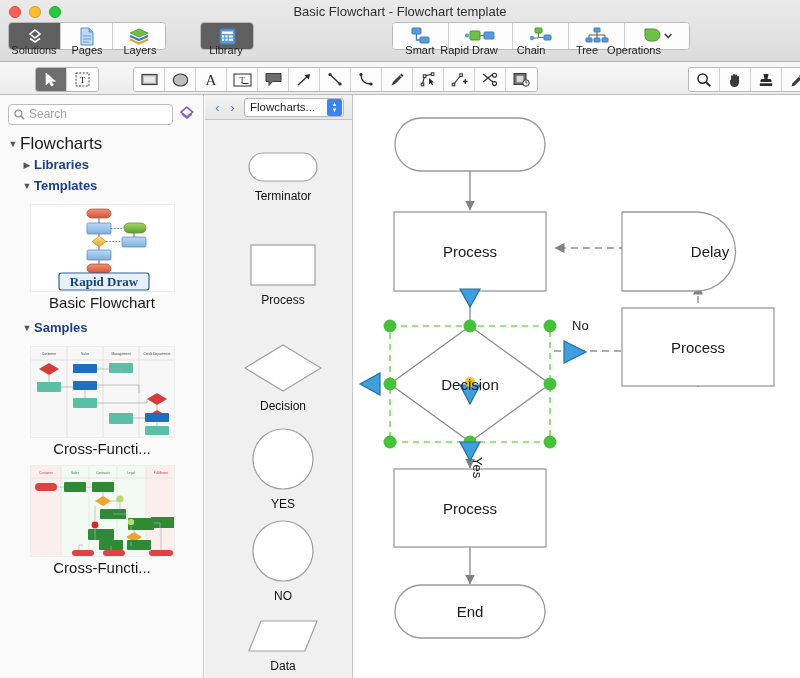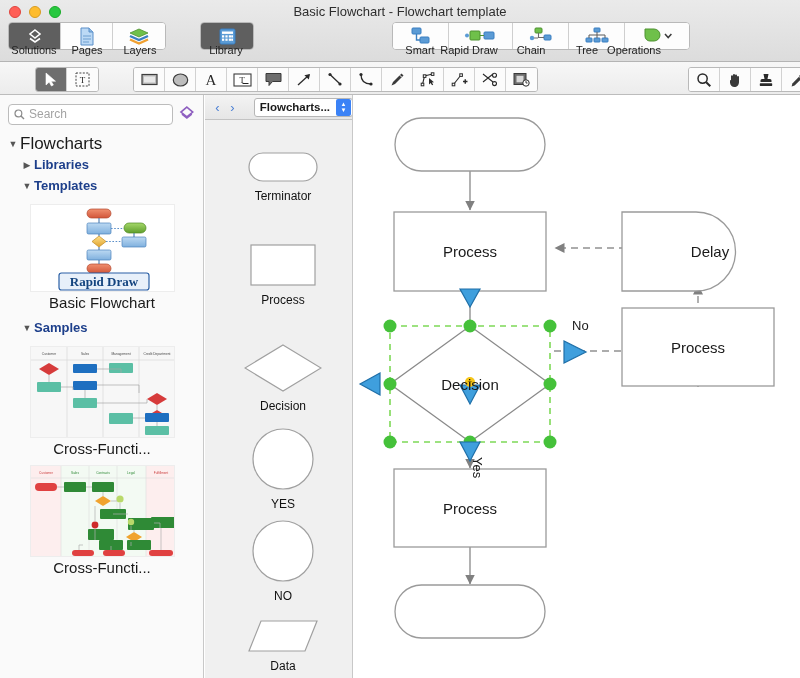--- a/index.html
+++ b/index.html
@@ -108,23 +108,23 @@
     position: absolute; left: 205px; top: 95px; width: 148px; height: 583px;
     background: #f0f0f0; border-right: 1px solid #c8c8c8; overflow: hidden;
   }
   .sp-header {
     position: absolute; left: 0; top: 0; width: 148px; height: 25px;
     background: linear-gradient(to bottom,#f3f3f3,#e6e6e6);
     border-bottom: 1px solid #c3c3c3; display: flex; align-items: center; padding-left: 5px;
   }
   .navarrow { font-size: 13px; color: #4a7fd4; width: 15px; text-align: center; cursor: default; }
   .spcombo {
-    margin-left: 14px; width: 100px; height: 19px; border: 1px solid #b6b6b6;
+    margin-left: 4px; width: 100px; height: 19px; border: 1px solid #b6b6b6;
     border-radius: 3px; background: #fff; display: flex; align-items: center;
-    justify-content: space-between; padding-left: 5px; overflow: hidden; font-weight: bold;
+    justify-content: space-between; padding-left: 5px; overflow: hidden;
   }
   .spcombo-lbl { font-size: 11.5px; color: #1a1a1a; white-space: nowrap; }
   .spcombo-btn {
     width: 15px; height: 17px; background: #3b82f6; border-radius: 2px;
     display: flex; flex-direction: column; align-items: center; justify-content: center;
     color: #fff; font-size: 7px; line-height: 6px; margin-right: 1px;
   }
   .sp-body { position: absolute; left: 0; top: 25px; width: 148px; height: 558px; }
   .sp-item { position: absolute; width: 148px; display: flex; flex-direction: column; align-items: center; padding-left: 8px; }
   .sp-name { font-size: 12px; color: #111; margin-top: 7px; }
@@ -683,18 +683,19 @@
       <circle cx="116" cy="287" r="5" fill="#f5c518"></circle>
       <text x="116" y="290.5" font-size="7" font-family="Liberation Sans, sans-serif" text-anchor="middle" fill="#6a4a00">T</text>
     </svg>
 
     
     <div class="node-label" style="left:40px;  top:117px; width:152px; height:79px;">Process</div>
     <div class="node-label" style="left:280px; top:117px; width:152px; height:79px;">Delay</div>
     <div class="node-label" style="left:36px;  top:231px; width:160px; height:116px;">Decision</div>
     <div class="node-label" style="left:268px; top:213px; width:152px; height:78px;">Process</div>
     <div class="node-label" style="left:40px;  top:374px; width:152px; height:78px;">Process</div>
+    <div class="node-label" style="left:41px;  top:490px; width:150px; height:53px;">End</div>
 
     <div class="edge-label" style="left:218px; top:223px;">No</div>
     <div class="edge-label rot" style="left:131px; top:362px;">Yes</div>
   </div>
 
 </div>
 
 </body></html>

